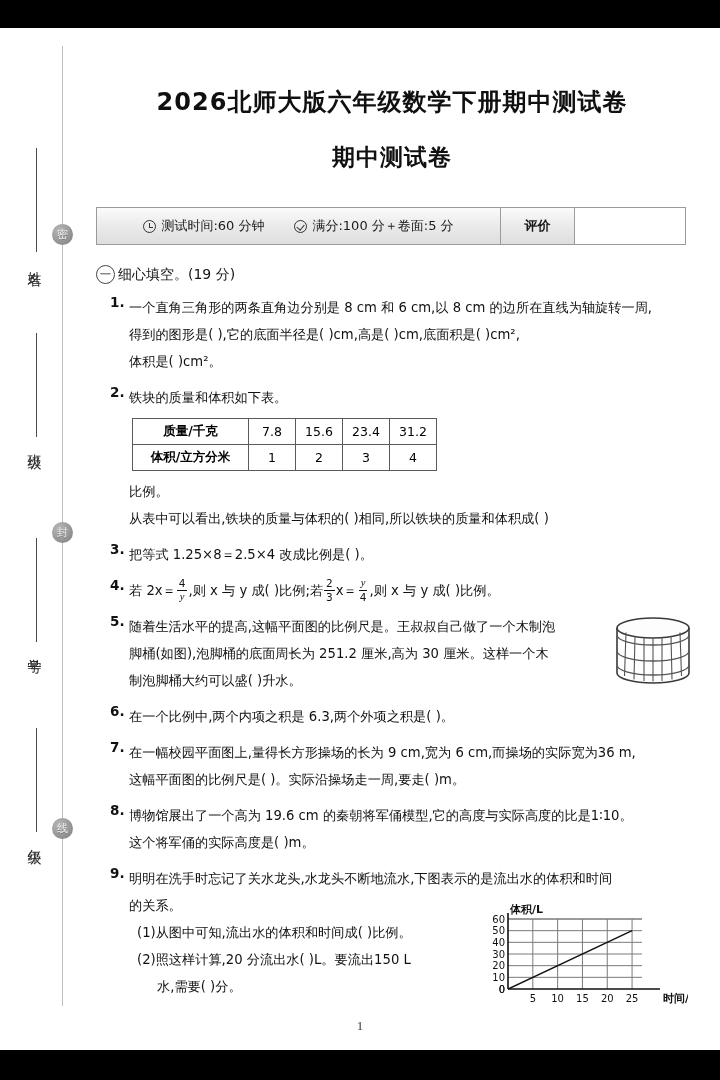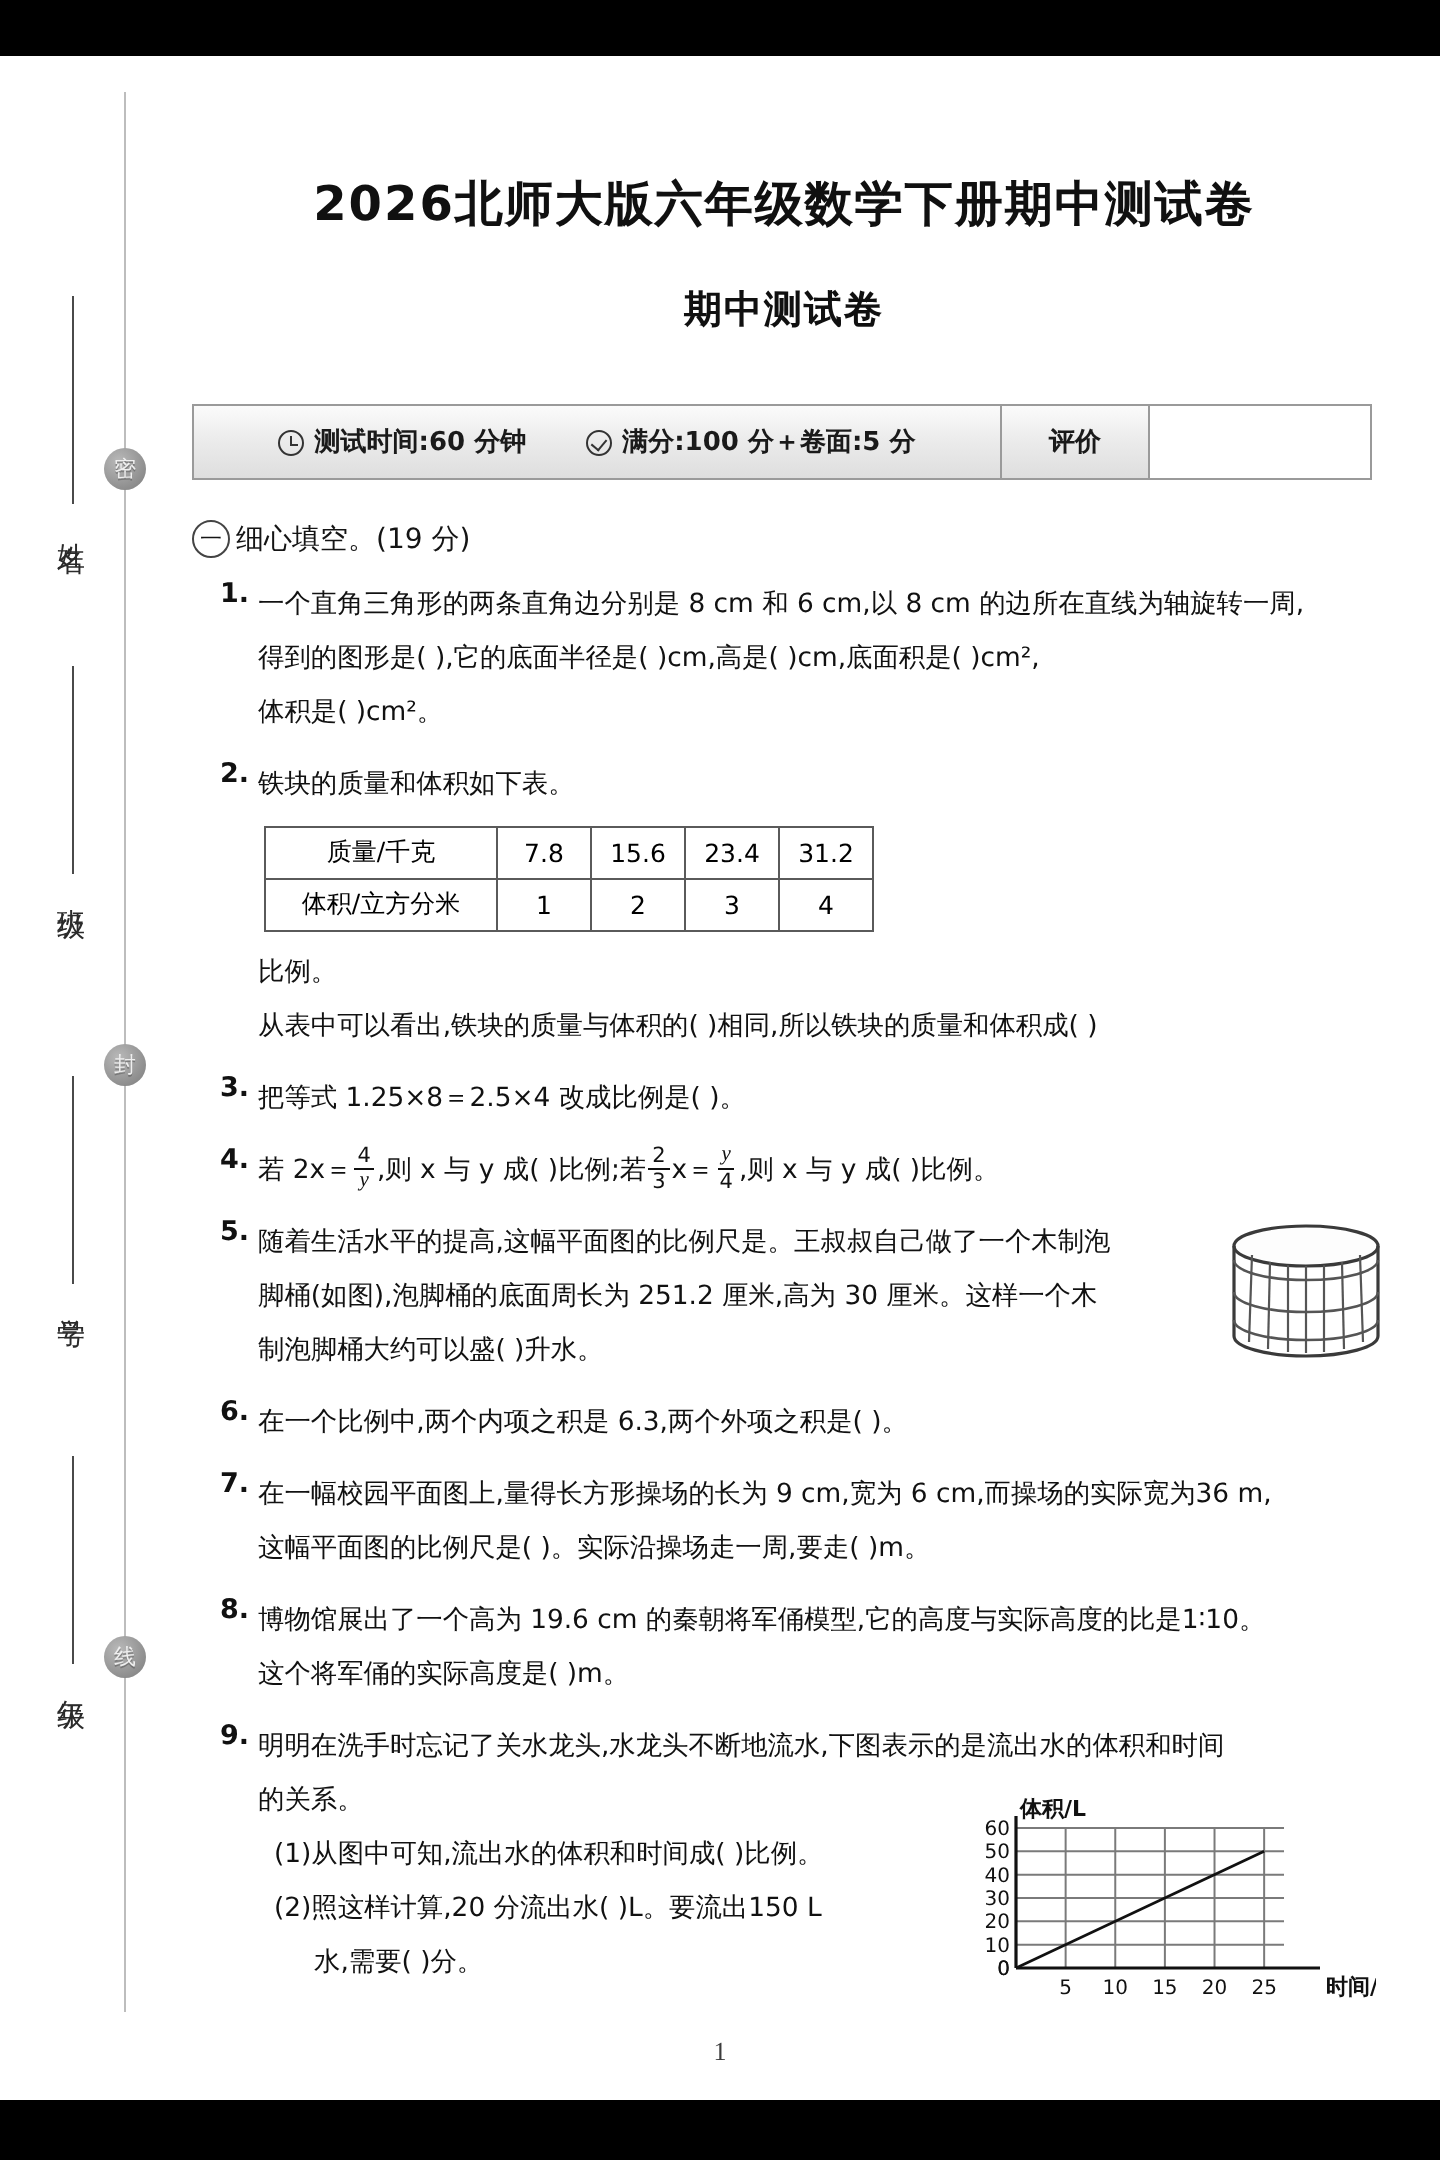--- a/index.html
+++ b/index.html
@@ -70,39 +70,39 @@
     font-weight: bold;
     font-size: 24px;
     letter-spacing: 1px;
     color: #101010;
   }
   .title-sub {
     margin-top: 24px;
     text-align: center;
     font-family: "DejaVu Sans", sans-serif;
     font-weight: bold;
-    font-size: 19px;
+    font-size: 23px;
     letter-spacing: 1px;
     color: #101010;
   }
 
   
   .infobar {
     margin: 34px 6px 0 4px;
     height: 38px;
     display: flex;
     border: 1px solid #9a9a9a;
     background: linear-gradient(to bottom, #fbfbfb 0%, #ececec 45%, #dedede 100%);
   }
   .infobar .cell {
     display: flex; align-items: center; justify-content: center;
     font-family: "DejaVu Sans", sans-serif;
     font-size: 13px; color: #1a1a1a;
   }
-  .infobar .c-time { flex: 0 0 404px; gap: 30px; border-right: 1px solid #9a9a9a; font-weight: bold; }
+  .infobar .c-time { flex: 0 0 404px; gap: 30px; border-right: 1px solid #9a9a9a; }
   .infobar .c-eval { flex: 0 0 74px; border-right: 1px solid #9a9a9a; font-weight:bold; }
   .infobar .c-blank { flex: 1; background: #fff; }
   .ib-item { display: flex; align-items: center; gap: 5px; }
   .ic { width: 13px; height: 13px; display:inline-block; position: relative; }
   .ic-clock { border:1px solid #333; border-radius:50%; }
   .ic-clock::before { content:""; position:absolute; left:5px; top:2.5px; width:1px; height:4px; background:#333; }
   .ic-clock::after  { content:""; position:absolute; left:5px; top:6px; width:3.5px; height:1px; background:#333; }
   .ic-check { border:1px solid #333; border-radius:50%; }
   .ic-check::after {
     content:""; position:absolute; left:2.5px; top:2px; width:4px; height:6px;
@@ -153,21 +153,21 @@
     border-collapse: collapse;
     font-family: "DejaVu Sans", sans-serif;
     font-size: 12.5px;
   }
   .dtable td {
     border: 1px solid #5a5a5a;
     padding: 4px 0;
     text-align: center;
     height: 25px;
   }
-  .dtable td.lbl { width: 116px; padding: 4px 8px; }
+  .dtable td.lbl { width: 116px; padding: 4px 8px; font-weight: bold; }
   .dtable td.val { width: 47px; }
 
   
   .cyl-wrap { position: absolute; right: -8px; top: 2px; width: 86px; height: 78px; }
 
   
   .graph-wrap { position: absolute; right: 0px; top: 36px; width: 222px; height: 112px; }
 
   .pagenum {
     position: absolute; left: 0; top: 990px; width: 720px;

